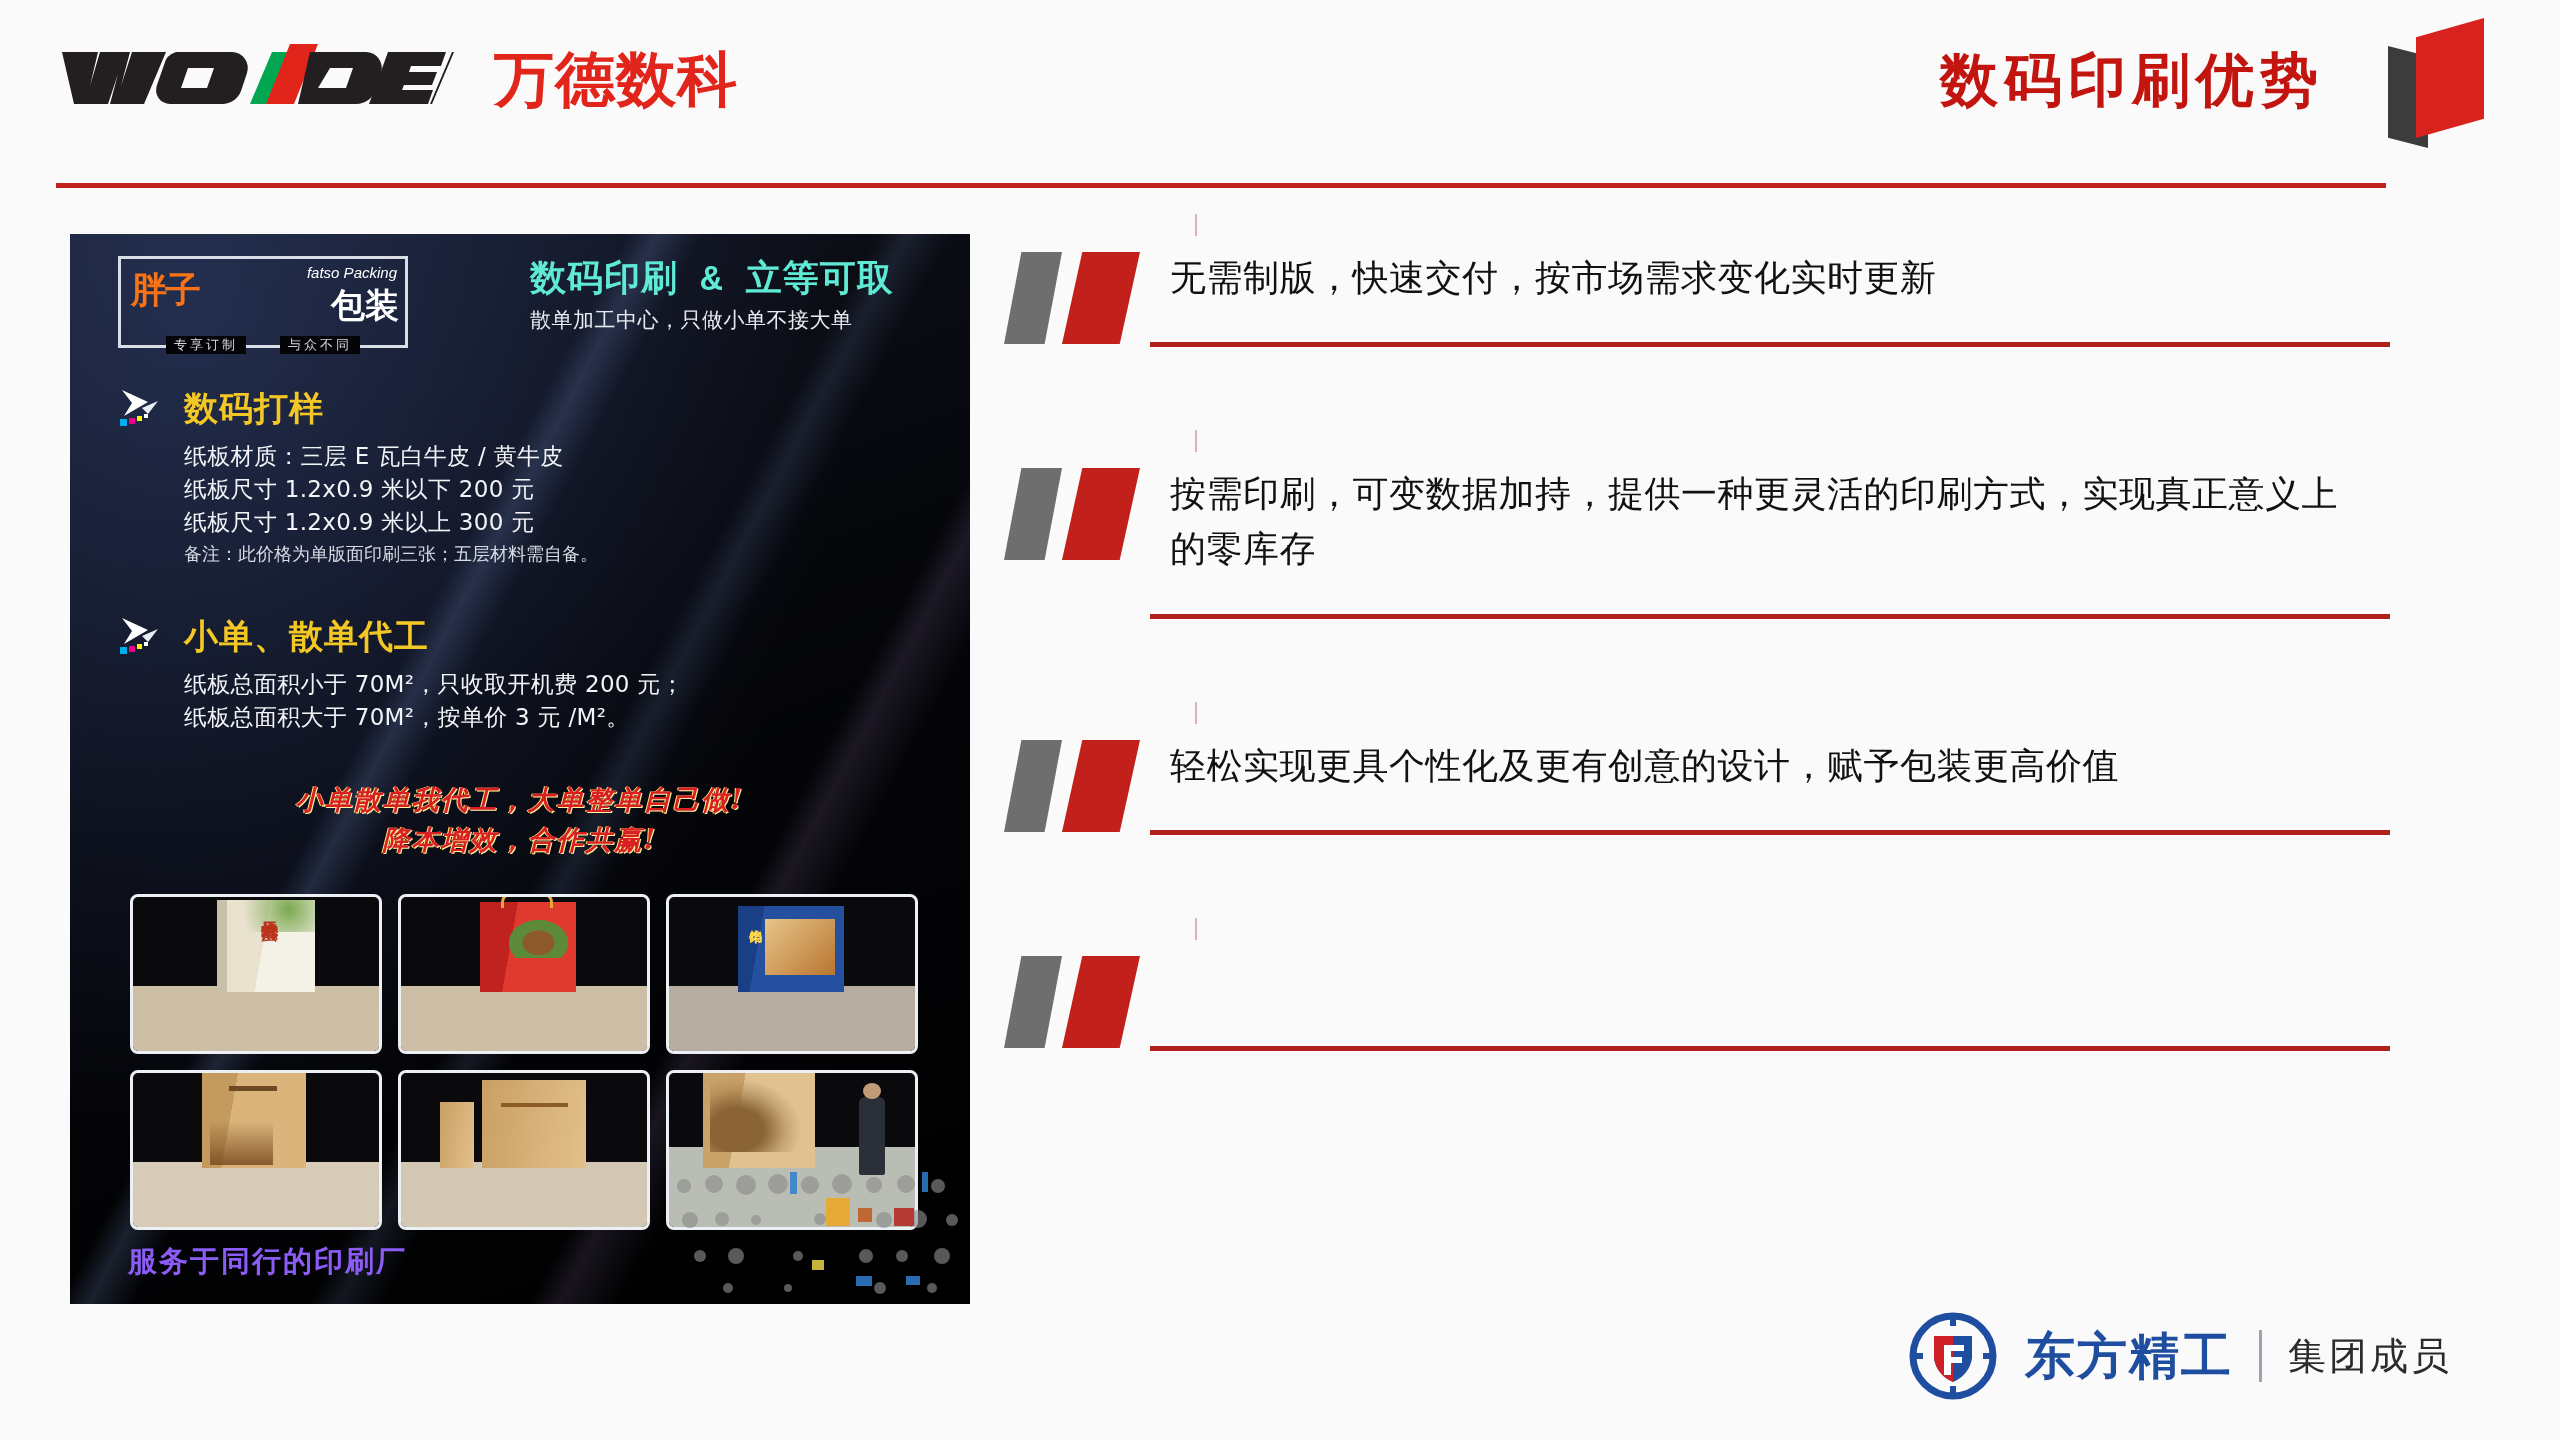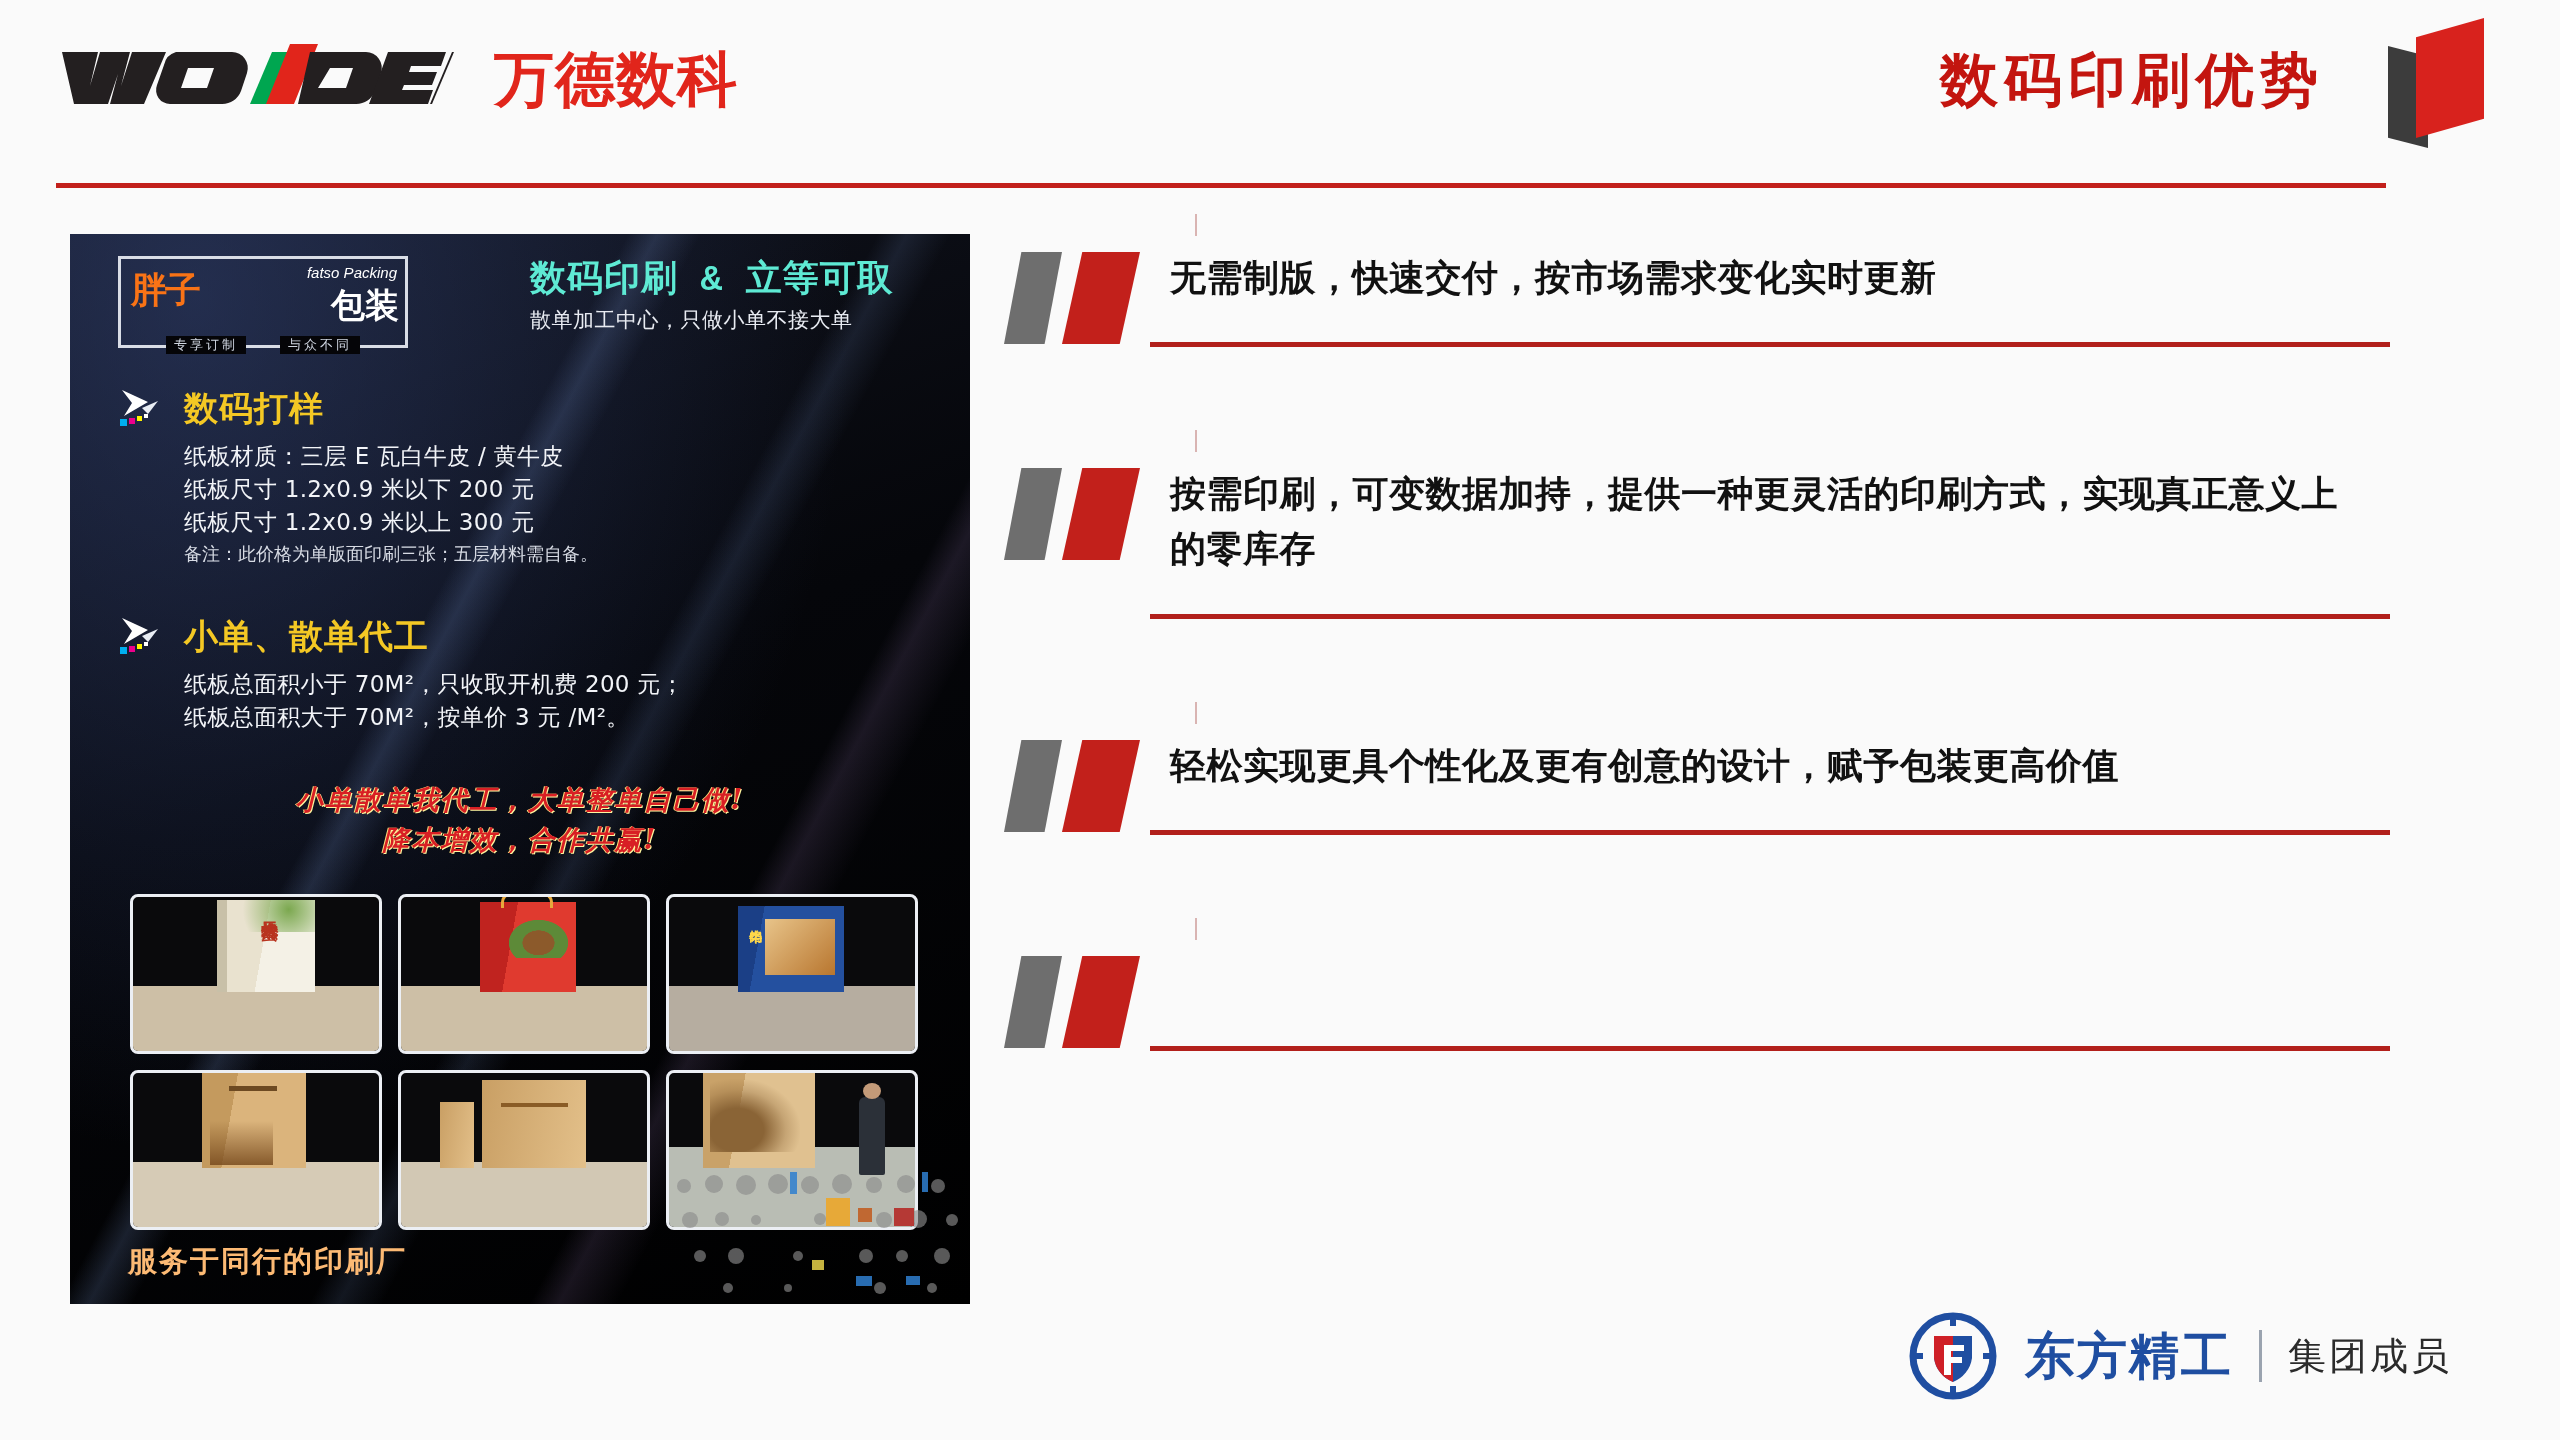--- a/index.html
+++ b/index.html
@@ -131,32 +131,32 @@
   .cell.photo6 .floor{background:#b9bdb4;height:52%;}
   .cell.photo6 .person{position:absolute;right:12%;bottom:34%;width:26px;height:78px;
      background:#2b3038;border-radius:6px 6px 2px 2px;}
   .cell.photo6 .person::before{content:"";position:absolute;left:4px;top:-14px;width:18px;height:16px;
      background:#c39a78;border-radius:50%;}
 
   
   .halftone{position:absolute;right:0;bottom:0;width:300px;height:140px;opacity:.85;}
 
   .p-foot{position:absolute;left:58px;bottom:22px;font-size:29px;font-weight:bold;
-          color:#fdba74;letter-spacing:2px;font-family:Liberation Mono, monospace;}
+          color:#8b5cf6;letter-spacing:2px;font-family:Liberation Mono, monospace;}
 
   
   .bullets{position:absolute;left:1000px;top:250px;width:1400px;}
   .bullet{position:relative;margin-bottom:96px;}
   .mark{position:absolute;left:0;top:0;width:150px;height:94px;}
   .mark .g1{position:absolute;left:4px;top:2px;width:58px;height:92px;background:#6e6e6e;
             clip-path:polygon(30% 0,100% 0,70% 100%,0 100%);}
   .mark .r1{position:absolute;left:62px;top:2px;width:78px;height:92px;background:#c2201b;
             clip-path:polygon(26% 0,100% 0,74% 100%,0 100%);}
   .btext{margin-left:170px;font-size:36px;color:#111;line-height:55px;letter-spacing:.5px;
-         font-family:"DejaVu Sans",sans-serif;padding-bottom:10px;max-width:1180px;font-weight:bold;}
+         font-family:"DejaVu Sans",sans-serif;padding-bottom:10px;max-width:1180px;}
   .uline{position:absolute;left:150px;width:1240px;height:5px;background:#b2201b;}
   .tick{position:absolute;left:195px;top:-36px;width:2px;height:22px;background:#d9b4b2;}
 
   
   .footer{position:absolute;right:108px;bottom:38px;display:flex;align-items:center;gap:26px;}
   .dfjg-mark{width:92px;height:92px;position:relative;}
   .dfjg-name{font-size:50px;font-weight:bold;color:#1f4ea1;letter-spacing:2px;
              font-family:"DejaVu Sans",sans-serif;}
   .vbar{width:3px;height:52px;background:#9aa3af;}
   .dfjg-sub{font-size:38px;color:#2b2b2b;letter-spacing:3px;

